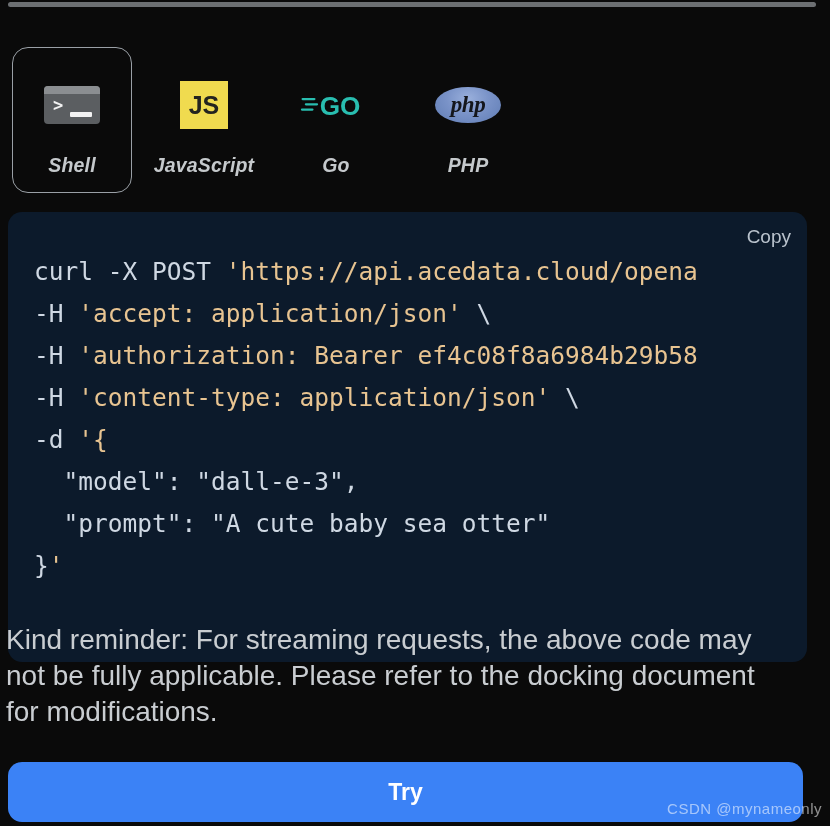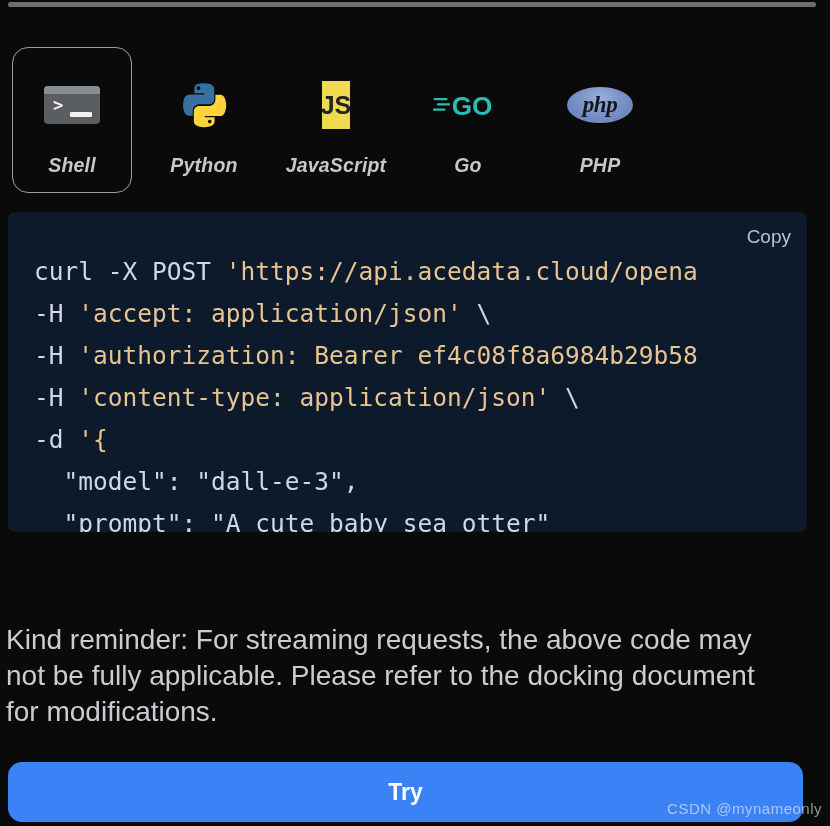--- a/index.html
+++ b/index.html
@@ -104,21 +104,21 @@
   }
   .ico-shell .cursor {
     position: absolute;
     left: 26px; top: 26px;
     width: 22px; height: 5px;
     background: #f2f2f2;
     border-radius: 1px;
   }
 
   .ico-js {
-    width: 28px; height: 48px;
+    width: 48px; height: 48px;
     background: #f0db4f;
     color: #23241f;
     font-size: 25px;
     font-weight: bold;
     display: flex;
     align-items: center;
     justify-content: center;
     font-family: "Liberation Sans", sans-serif;
   }
 
@@ -136,23 +136,23 @@
     color: #14161c;
     letter-spacing: -0.5px;
   }
 
   
   .code-panel {
     position: absolute;
     top: 212px;
     left: 8px;
     width: 799px;
-    height: 320px;
+    height: 450px;
     background: #0c1a2b;
-    border-radius: 7px;
+    border-radius: 14px;
     overflow: hidden;
   }
   .copy-btn {
     position: absolute;
     top: 14px;
     right: 16px;
     font-size: 19px;
     color: #b9c2cc;
     font-family: "Liberation Sans", sans-serif;
     cursor: pointer;
@@ -224,29 +224,20 @@
     <div class="lang-icon">
       <div class="ico-shell">
         <div class="titlebar"></div>
         <div class="chev">&gt;</div>
         <div class="cursor"></div>
       </div>
     </div>
     <div class="lang-label">Shell</div>
   </div>
 
-  <div class="lang-tab">
-    <div class="lang-icon">
-      <svg width="50" height="50" viewBox="0 0 64 64" aria-hidden="true">
-        <path fill="#3670a0" d="M31.9 4c-3.3 0-6 .3-8.2 1-3.3 1-4 3-4 6.8v5h12.6v1.8H14.5c-3.9 0-7.3 2.3-8.4 6.8-1.2 5.1-1.3 8.3 0 13.6 1 4 3.2 6.8 7.1 6.8h4.4v-6.5c0-4.4 3.8-8.3 8.4-8.3h12.5c3.7 0 6.7-3.1 6.7-6.8V11.8c0-3.6-3.1-6.4-6.7-7C36.3 4.3 34.1 4 31.9 4zm-6.8 4c1.3 0 2.3 1.1 2.3 2.4 0 1.3-1 2.3-2.3 2.3s-2.3-1-2.3-2.3c0-1.3 1-2.4 2.3-2.4z"></path>
-        <path fill="#ffd43b" d="M46.6 18.6v6.3c0 4.6-3.9 8.4-8.4 8.4H25.7c-3.6 0-6.7 3.1-6.7 6.8v12.7c0 3.6 3.2 5.7 6.7 6.8 4.2 1.2 8.2 1.4 13.2 0 3.3-.9 6.7-2.8 6.7-6.8v-5.1H33v-1.7h19.7c3.9 0 5.3-2.7 6.7-6.8 1.4-4.2 1.3-8.2 0-13.6-1-3.9-2.8-6.8-6.7-6.8h-6.1zM39.3 50.8c1.3 0 2.3 1 2.3 2.3 0 1.3-1 2.4-2.3 2.4s-2.3-1.1-2.3-2.4c0-1.3 1-2.3 2.3-2.3z"></path>
-      </svg>
-    </div>
-    <div class="lang-label">Python</div>
-  </div>
 
   <div class="lang-tab">
     <div class="lang-icon">
       <div class="ico-js">JS</div>
     </div>
     <div class="lang-label">JavaScript</div>
   </div>
 
 
   <div class="lang-tab">

